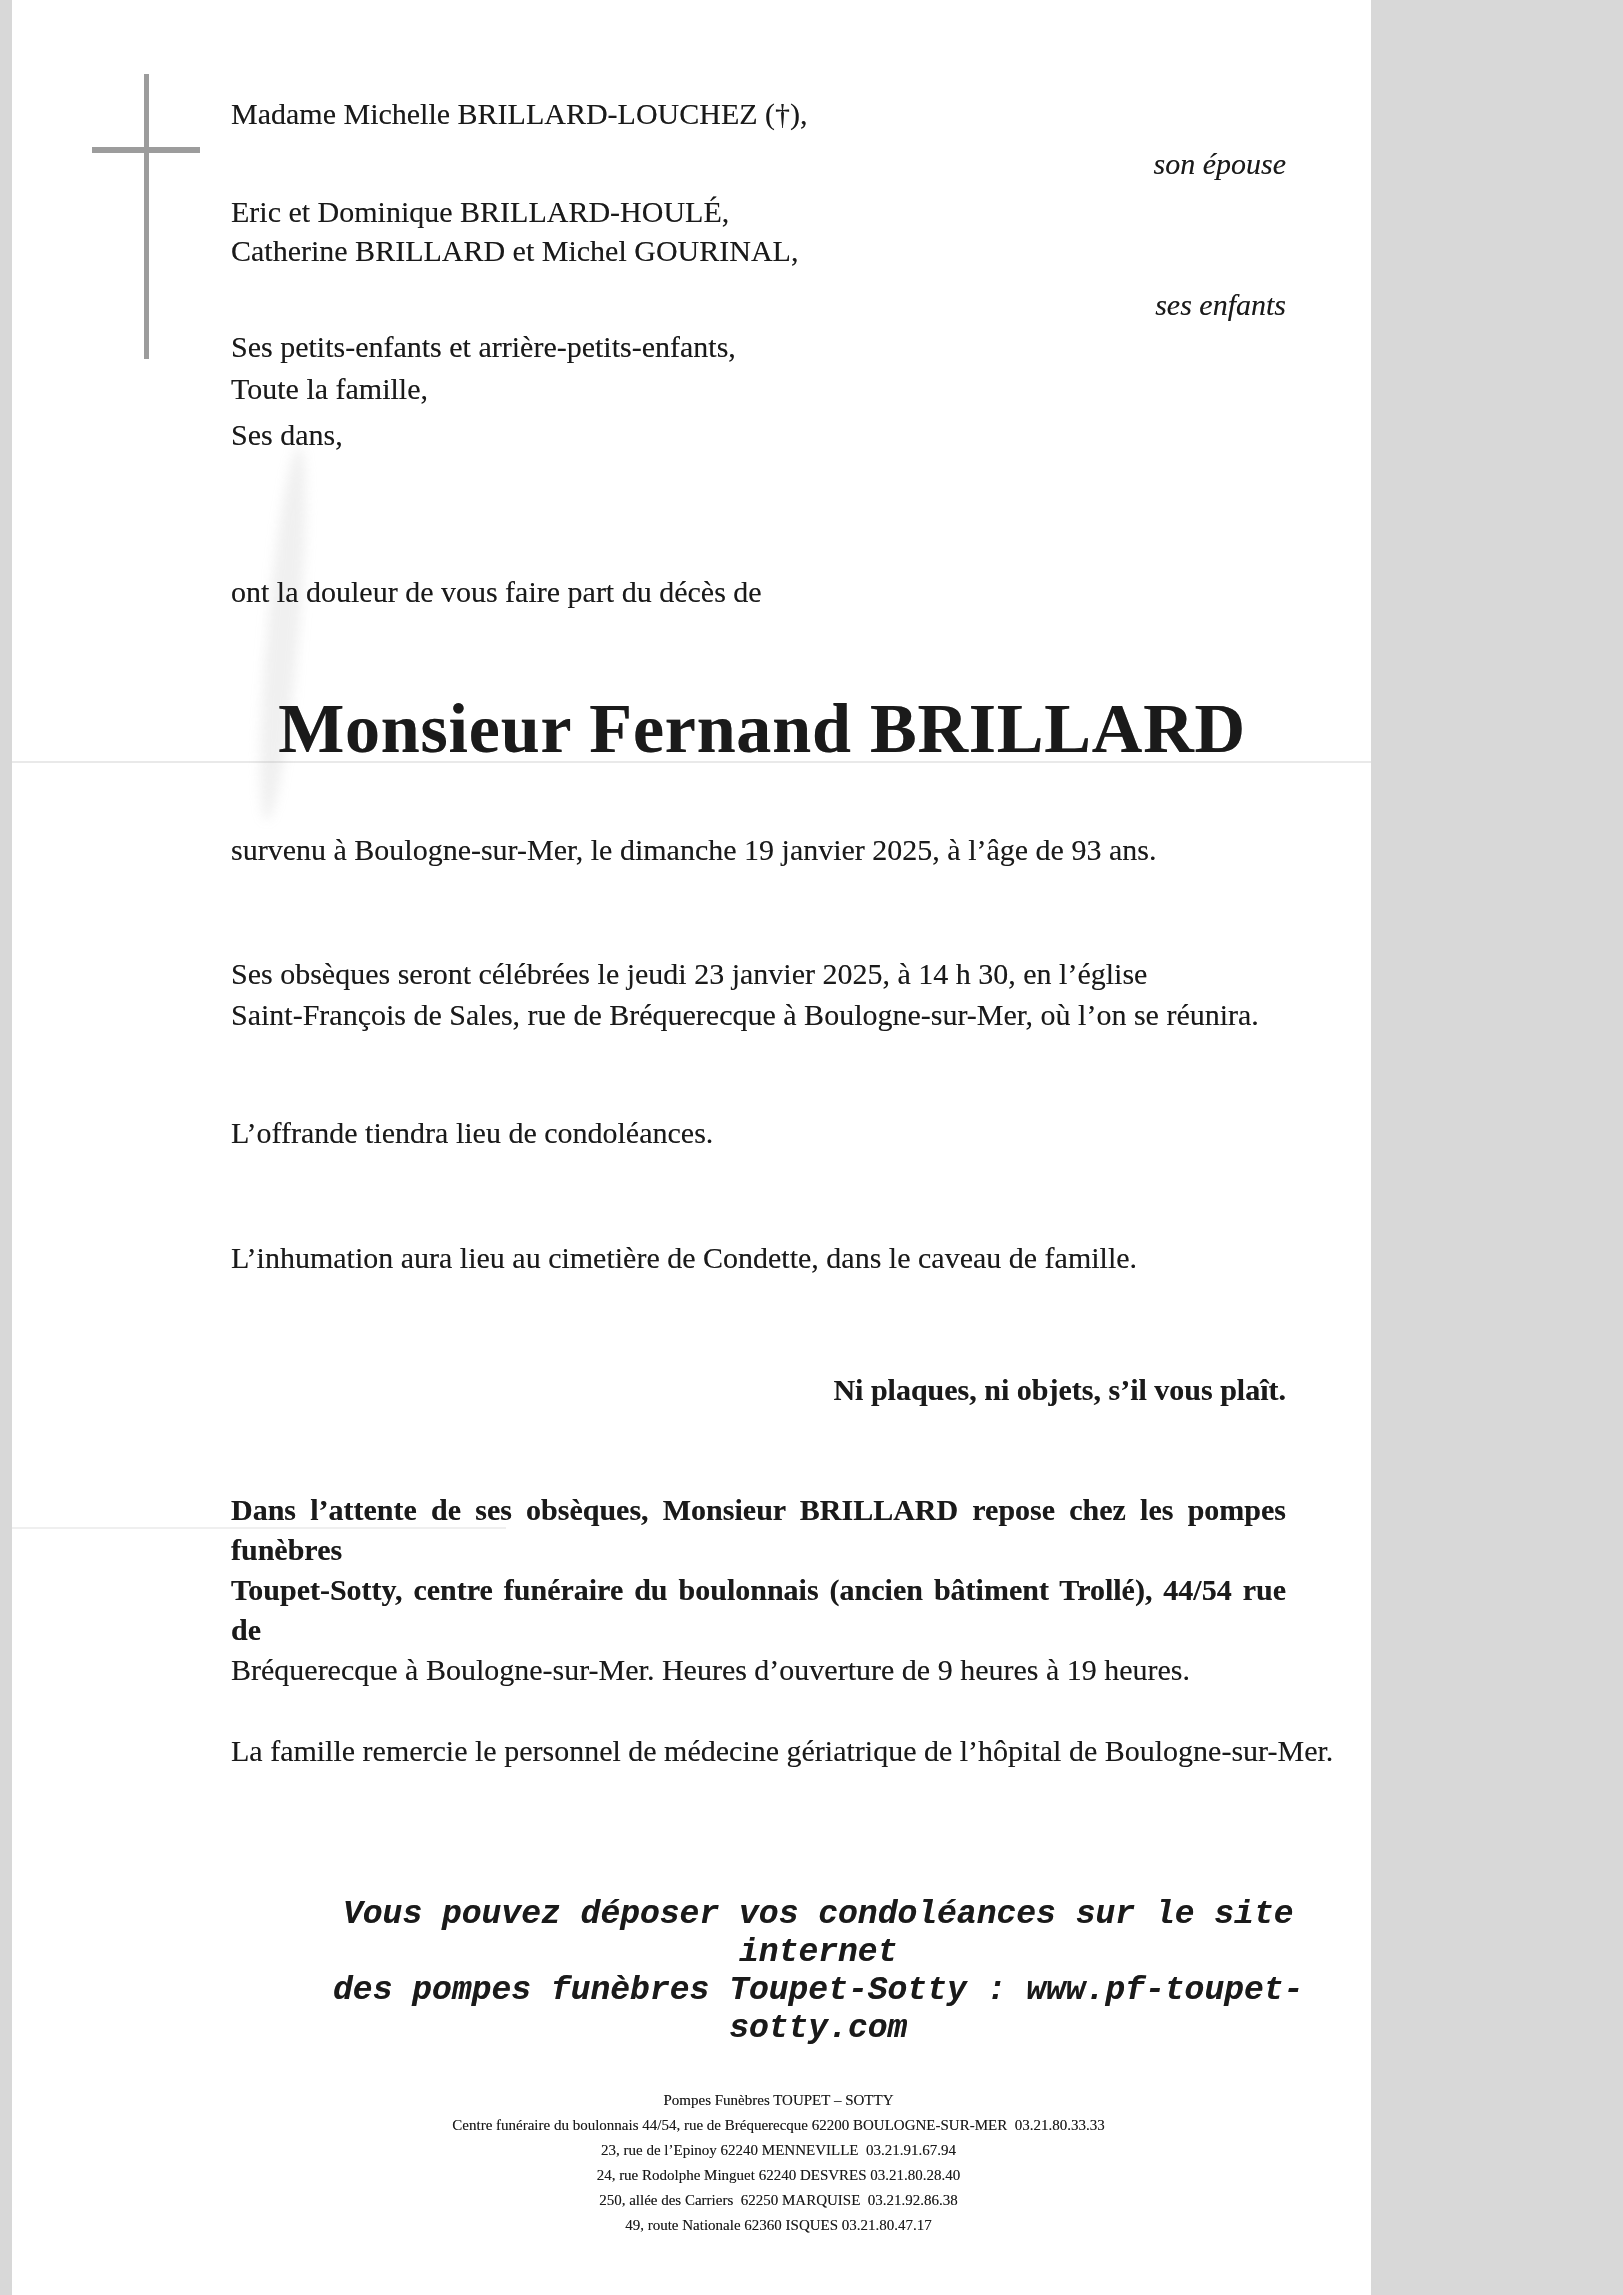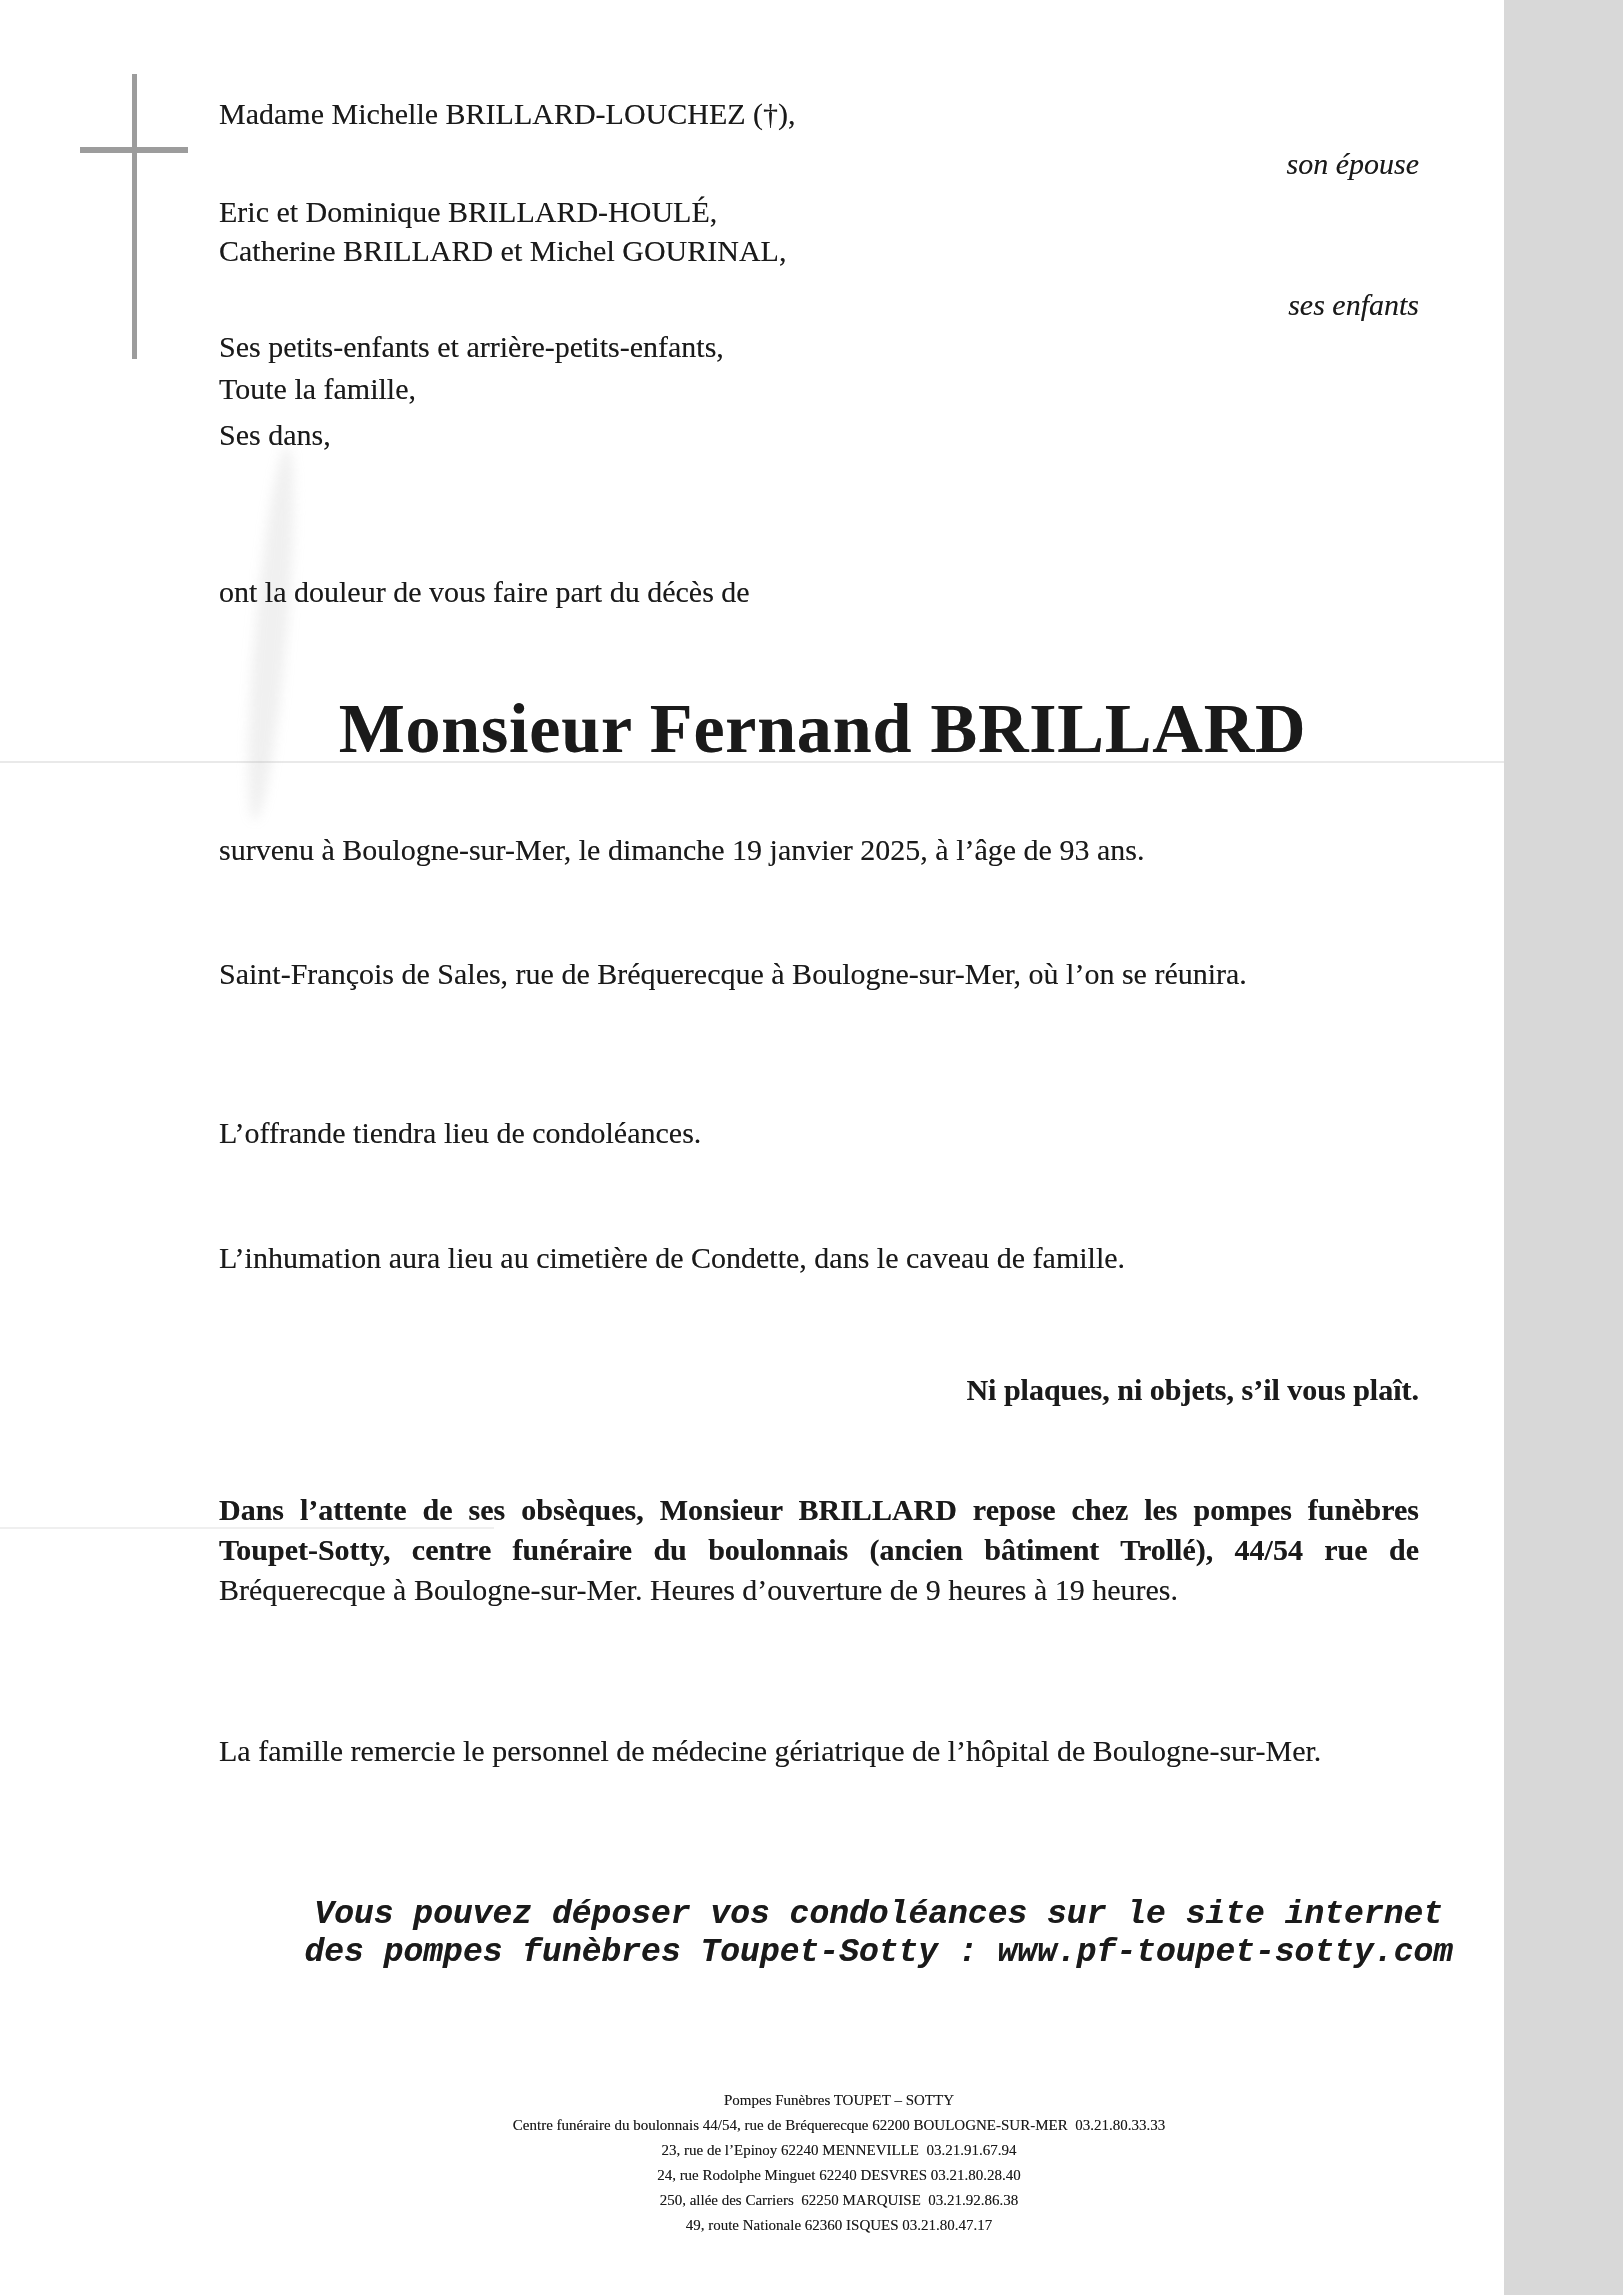--- a/index.html
+++ b/index.html
@@ -1,22 +1,23 @@
 <!DOCTYPE html>
 <html style="font-size:12.8px"><head>
 <meta charset="utf-8">
 <style>
   html,body{margin:0;padding:0;background:#d8d8d8;}
   .page{
     position:relative;
-    width:1504px;height:2295px;
+    width:1359px;height:2295px;
     background:#ffffff;
     overflow:hidden;
     font-family:"Liberation Serif","DejaVu Serif",serif;
     color:#1a1a1a;
+    margin-left:12px;
   }
   .txt{
     position:absolute;
     left:219px;
     font-size:30px;
     line-height:1.2;
     white-space:nowrap;
     text-shadow:0 0 0.5px rgba(0,0,0,0.45);
   }
   .right{left:auto;right:85px;text-align:center;}
@@ -82,20 +83,21 @@
   <div class="txt" style="top:371px">Toute la famille,</div>
   <div class="txt" style="top:417px">Ses dans,</div>
 
   <div class="txt" style="top:574px">ont la douleur de vous faire part du décès de</div>
 
   <div class="center-block title" style="top:687px;left:226px">Monsieur Fernand BRILLARD</div>
 
   <div class="txt" style="top:832px">survenu à Boulogne-sur-Mer, le dimanche 19 janvier 2025, à l’âge de 93 ans.</div>
 
   <div class="para" style="top:953px">
+    <div class="pline">Ses obsèques seront célébrées le jeudi 23 janvier 2025, à 14 h 30, en l’église</div>
     <div class="pline">Saint-François de Sales, rue de Bréquerecque à Boulogne-sur-Mer, où l’on se réunira.</div>
   </div>
 
   <div class="txt" style="top:1240px">L’inhumation aura lieu au cimetière de Condette, dans le caveau de famille.</div>
 
   <div class="txt" style="top:1115px">L’offrande tiendra lieu de condoléances.</div>
 
   <div class="txt bold right" style="top:1372px">Ni plaques, ni objets, s’il vous plaît.</div>
 
   <div class="para para-justify" style="top:1490px">

